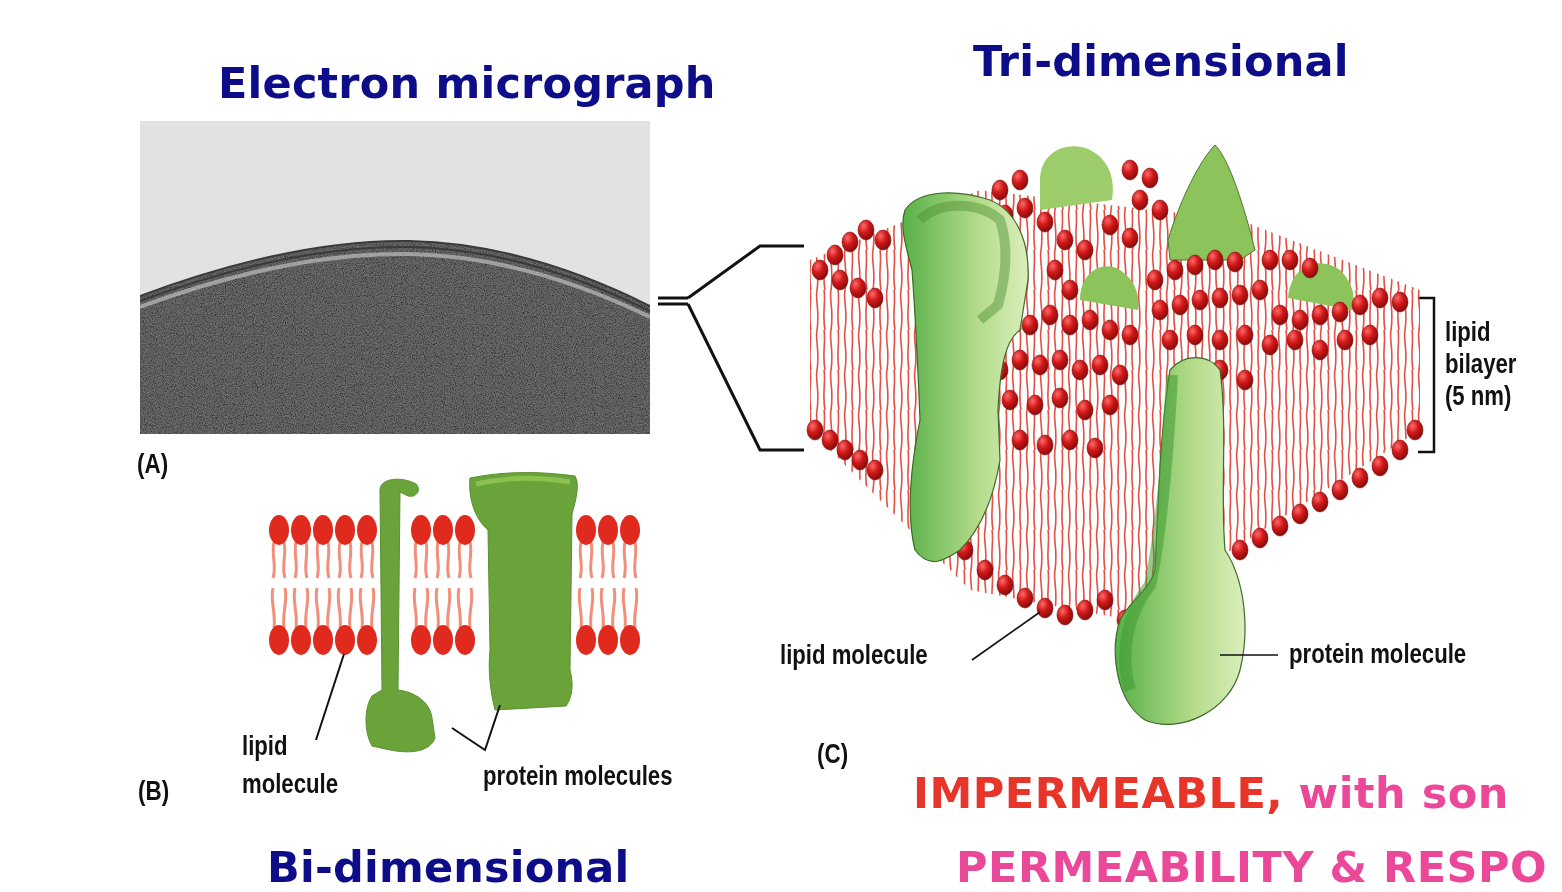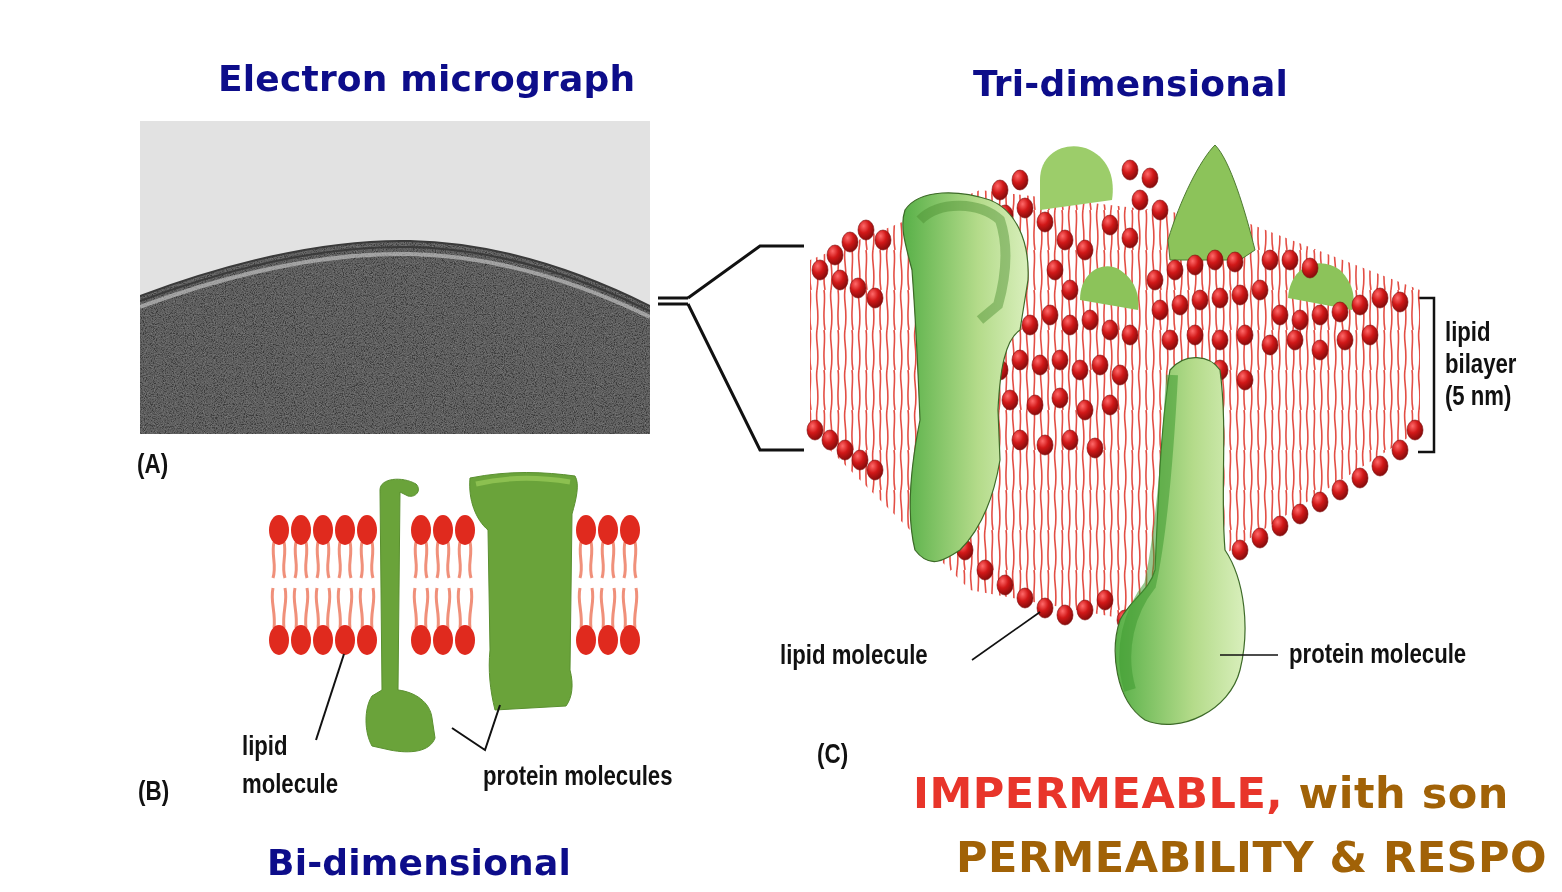--- a/index.html
+++ b/index.html
@@ -1,30 +1,30 @@
 <!DOCTYPE html>
 <html><head>
 <meta charset="utf-8">
 <style>
   html, body { margin:0; padding:0; background:#ffffff; }
   body { width:1562px; height:892px; position:relative; overflow:hidden; font-family:"DejaVu Sans", sans-serif; }
   .abs { position:absolute; }
-  .heading { color:#0d0d8a; font-weight:bold; font-size:36px; font-family:"DejaVu Sans", sans-serif; white-space:nowrap; letter-spacing:0.2px; }
+  .heading { color:#0d0d8a; font-weight:bold; font-size:43px; font-family:"DejaVu Sans", sans-serif; white-space:nowrap; letter-spacing:0.2px; }
   .label { color:#111; font-weight:bold; font-family:"Liberation Sans", sans-serif; font-size:27px; white-space:nowrap; transform:scaleX(0.82); transform-origin:left top; line-height:1.05; }
   .panel-letter { color:#111; font-weight:bold; font-family:"Liberation Sans", sans-serif; font-size:28px; transform:scaleX(0.8); transform-origin:left top; }
   .bottom-text { font-weight:bold; font-family:"DejaVu Sans", sans-serif; font-size:43px; white-space:nowrap; letter-spacing:0.5px; }
   .red { color:#e8352a;margin-top:12px; }
-  .green { color:#a16207; }
+  .green { color:#ec4899;margin-top:10px; }
   svg { position:absolute; overflow:visible; }
 </style>
 </head>
 <body>
 
 <div class="abs heading" style="left:218px; top:58px;">Electron micrograph</div>
-<div class="abs heading" style="left:973px; top:63px;">Tri-dimensional</div>
+<div class="abs heading" style="left:973px; top:36px;">Tri-dimensional</div>
 <div class="abs heading" style="left:267px; top:842px;">Bi-dimensional</div>
 
 <div class="abs" style="left:140px; top:121px; width:510px; height:313px; overflow:hidden; background:#e6e6e6;">
   <svg width="510" height="313" viewBox="0 0 510 313">
     <defs>
       <filter id="noise" x="0" y="0" width="100%" height="100%">
         <feTurbulence type="fractalNoise" baseFrequency="0.9" numOctaves="2" seed="4"></feTurbulence>
         <feColorMatrix type="saturate" values="0"></feColorMatrix>
         <feComponentTransfer>
           <feFuncR type="linear" slope="1.4" intercept="-0.55"></feFuncR>

